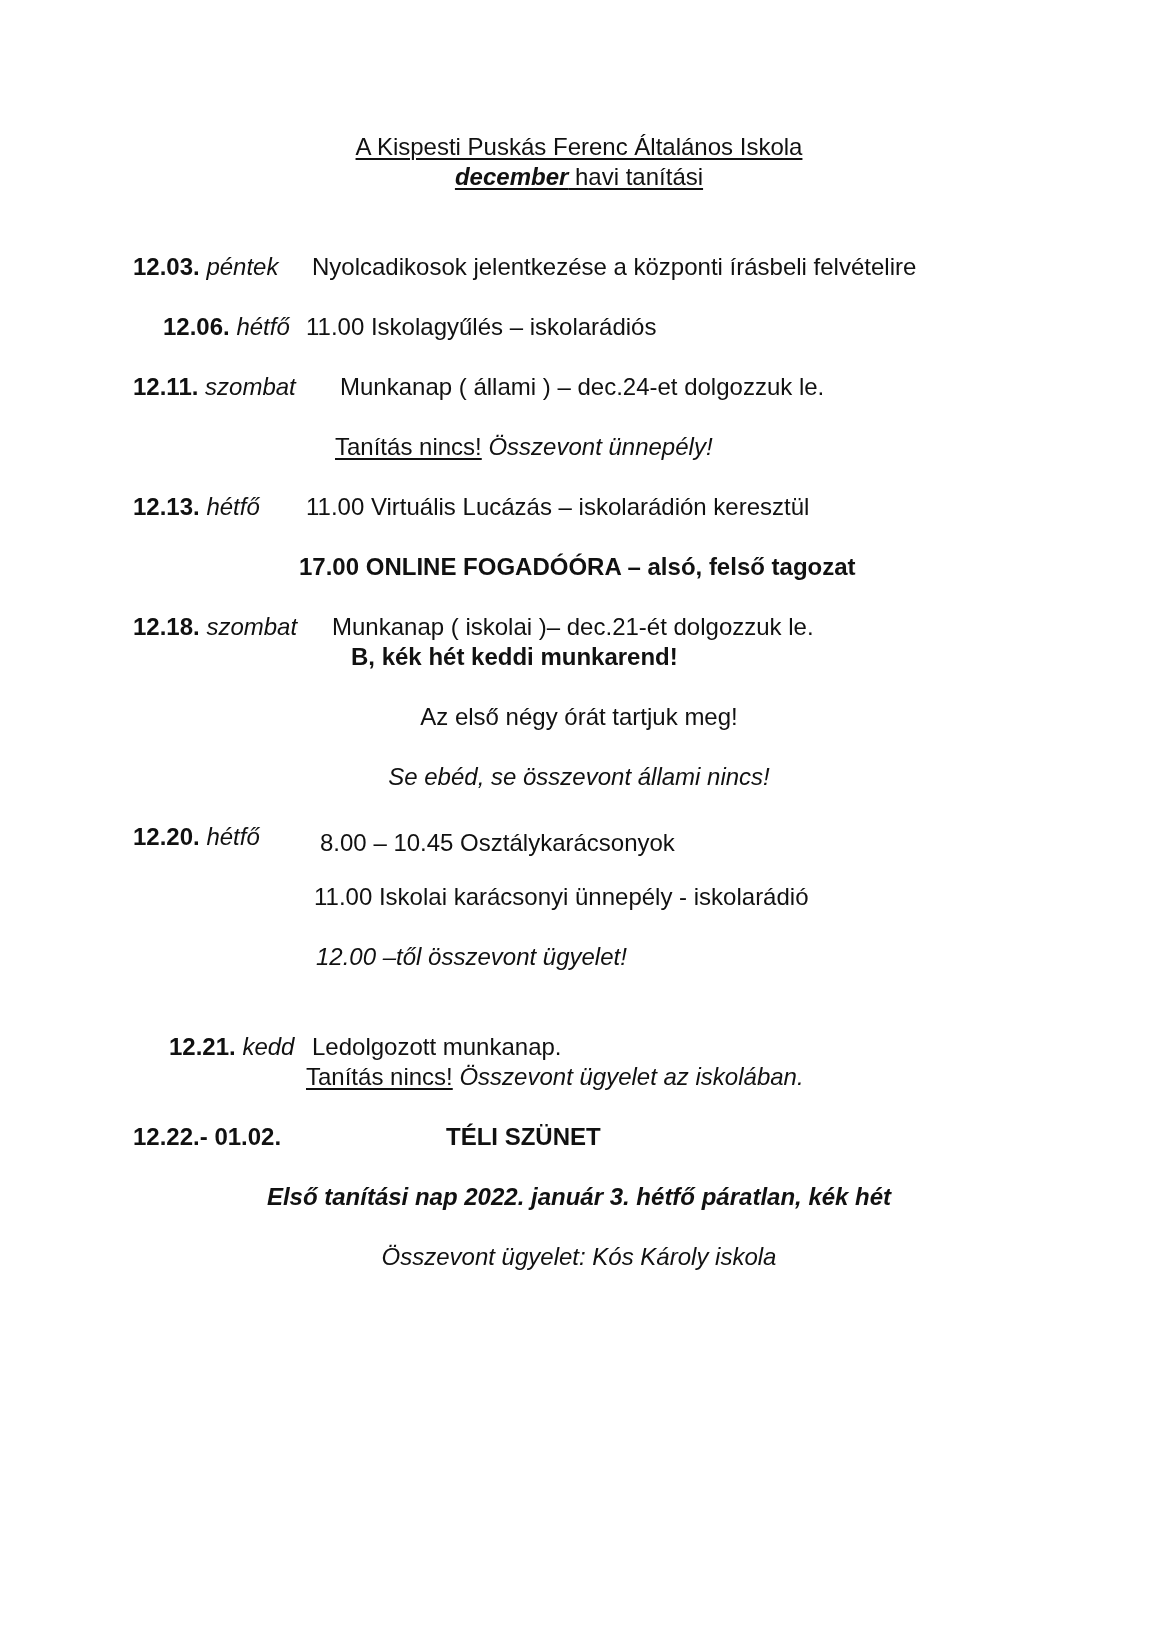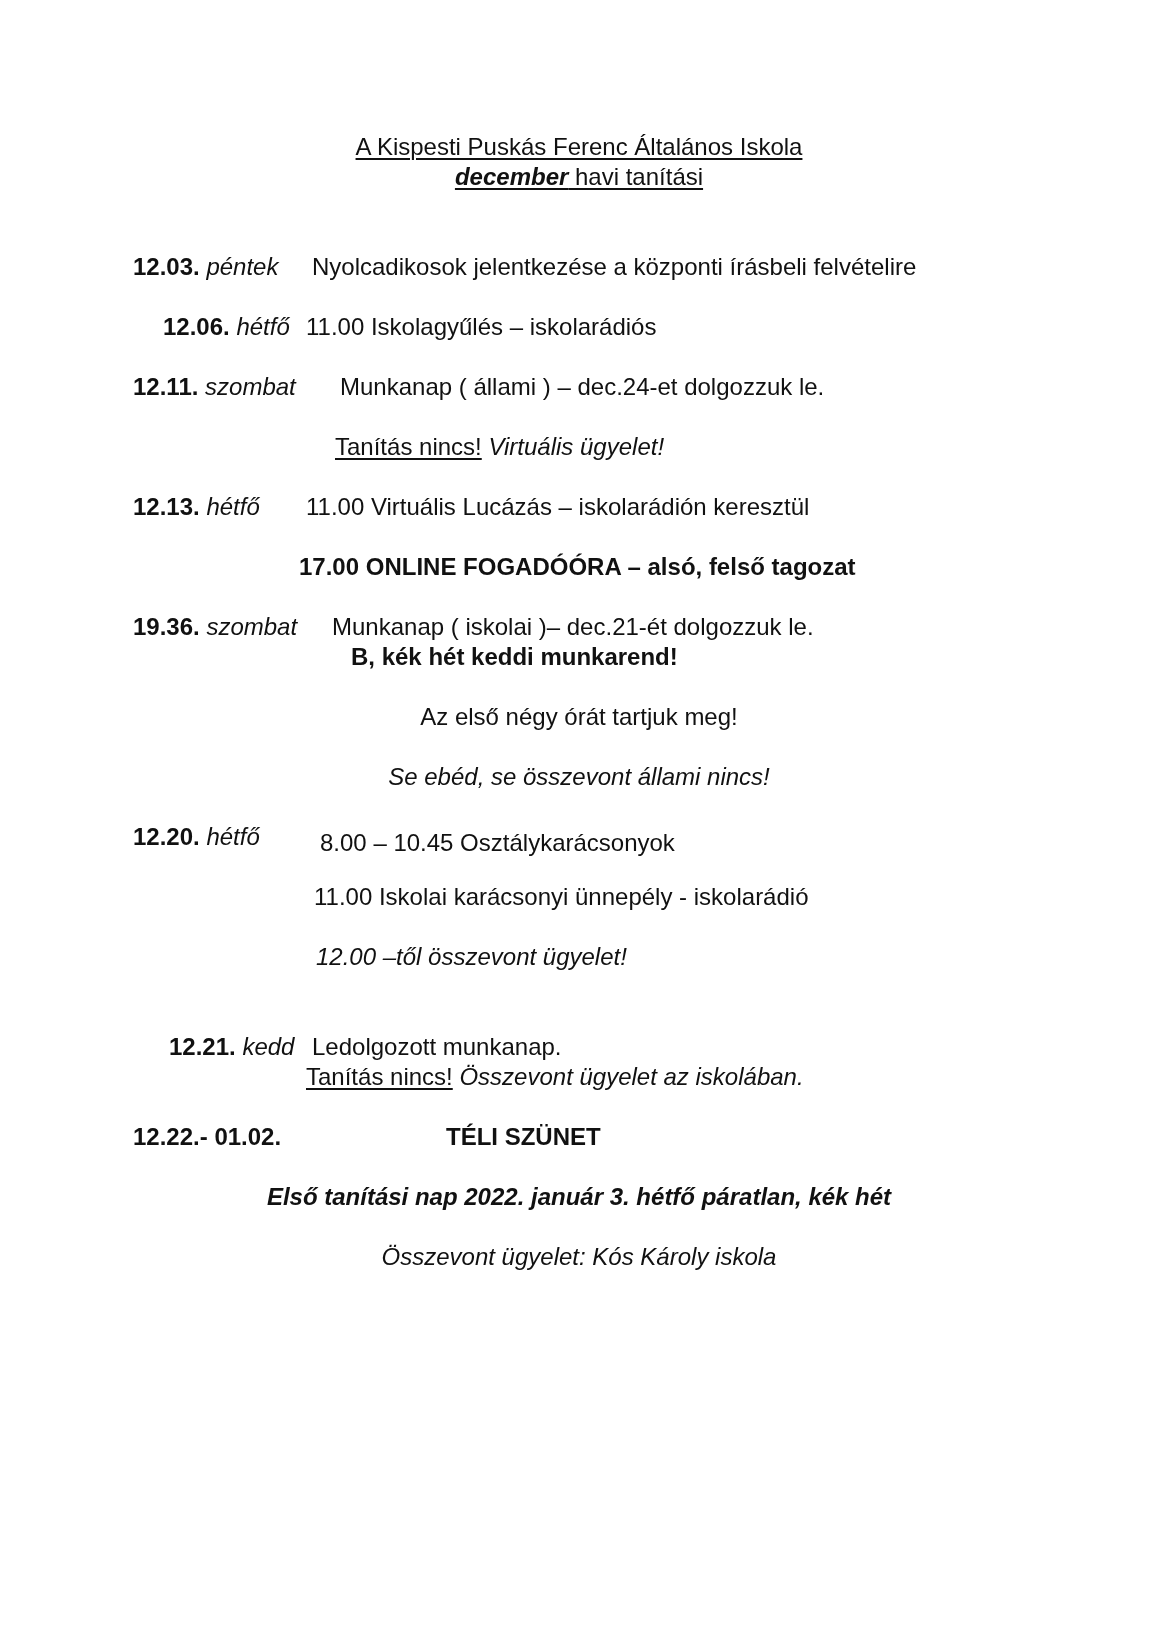--- a/index.html
+++ b/index.html
@@ -35,32 +35,32 @@
   <span class="day">hétfő</span>
 </div>
 <div class="line" style="top:312px; left:306px;">11.00 Iskolagyűlés – iskolarádiós</div>
 
 <div class="line" style="top:372px; left:133px;">
   <span class="date">12.11.</span>
   <span class="day">szombat</span>
 </div>
 <div class="line" style="top:372px; left:340px;">Munkanap ( állami ) – dec.24-et dolgozzuk le.</div>
 <div class="line" style="top:432px; left:335px;">
-  <span class="u">Tanítás nincs!</span><span class="i"> Virtuális ügyelet!</span>
+  <span class="u">Tanítás nincs!</span><span class="i"> Összevont ünnepély!</span>
 </div>
 
 <div class="line" style="top:492px; left:133px;">
   <span class="date">12.13.</span>
   <span class="day">hétfő</span>
 </div>
 <div class="line" style="top:492px; left:306px;">11.00 Virtuális Lucázás – iskolarádión keresztül</div>
 <div class="line b" style="top:552px; left:299px;">17.00 ONLINE FOGADÓÓRA – alsó, felső tagozat</div>
 
 <div class="line" style="top:612px; left:133px;">
-  <span class="date">19.36.</span>
+  <span class="date">12.18.</span>
   <span class="day">szombat</span>
 </div>
 <div class="line" style="top:612px; left:332px;">Munkanap ( iskolai )– dec.21-ét dolgozzuk le.</div>
 <div class="line b" style="top:642px; left:351px;">B, kék hét keddi munkarend!</div>
 <div class="line center" style="top:702px;">Az első négy órát tartjuk meg!</div>
 <div class="line center i" style="top:762px;">Se ebéd, se összevont állami nincs!</div>
 
 <div class="line" style="top:822px; left:133px;">
   <span class="date">12.20.</span>
   <span class="day">hétfő</span>

